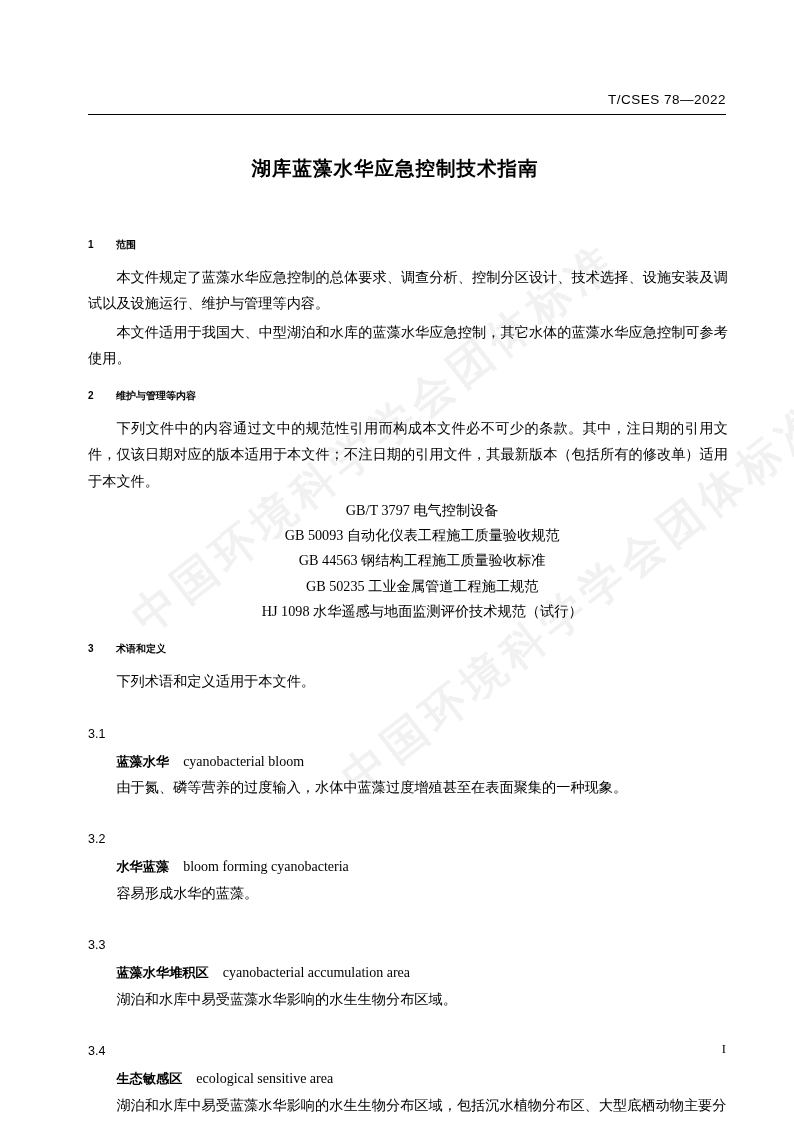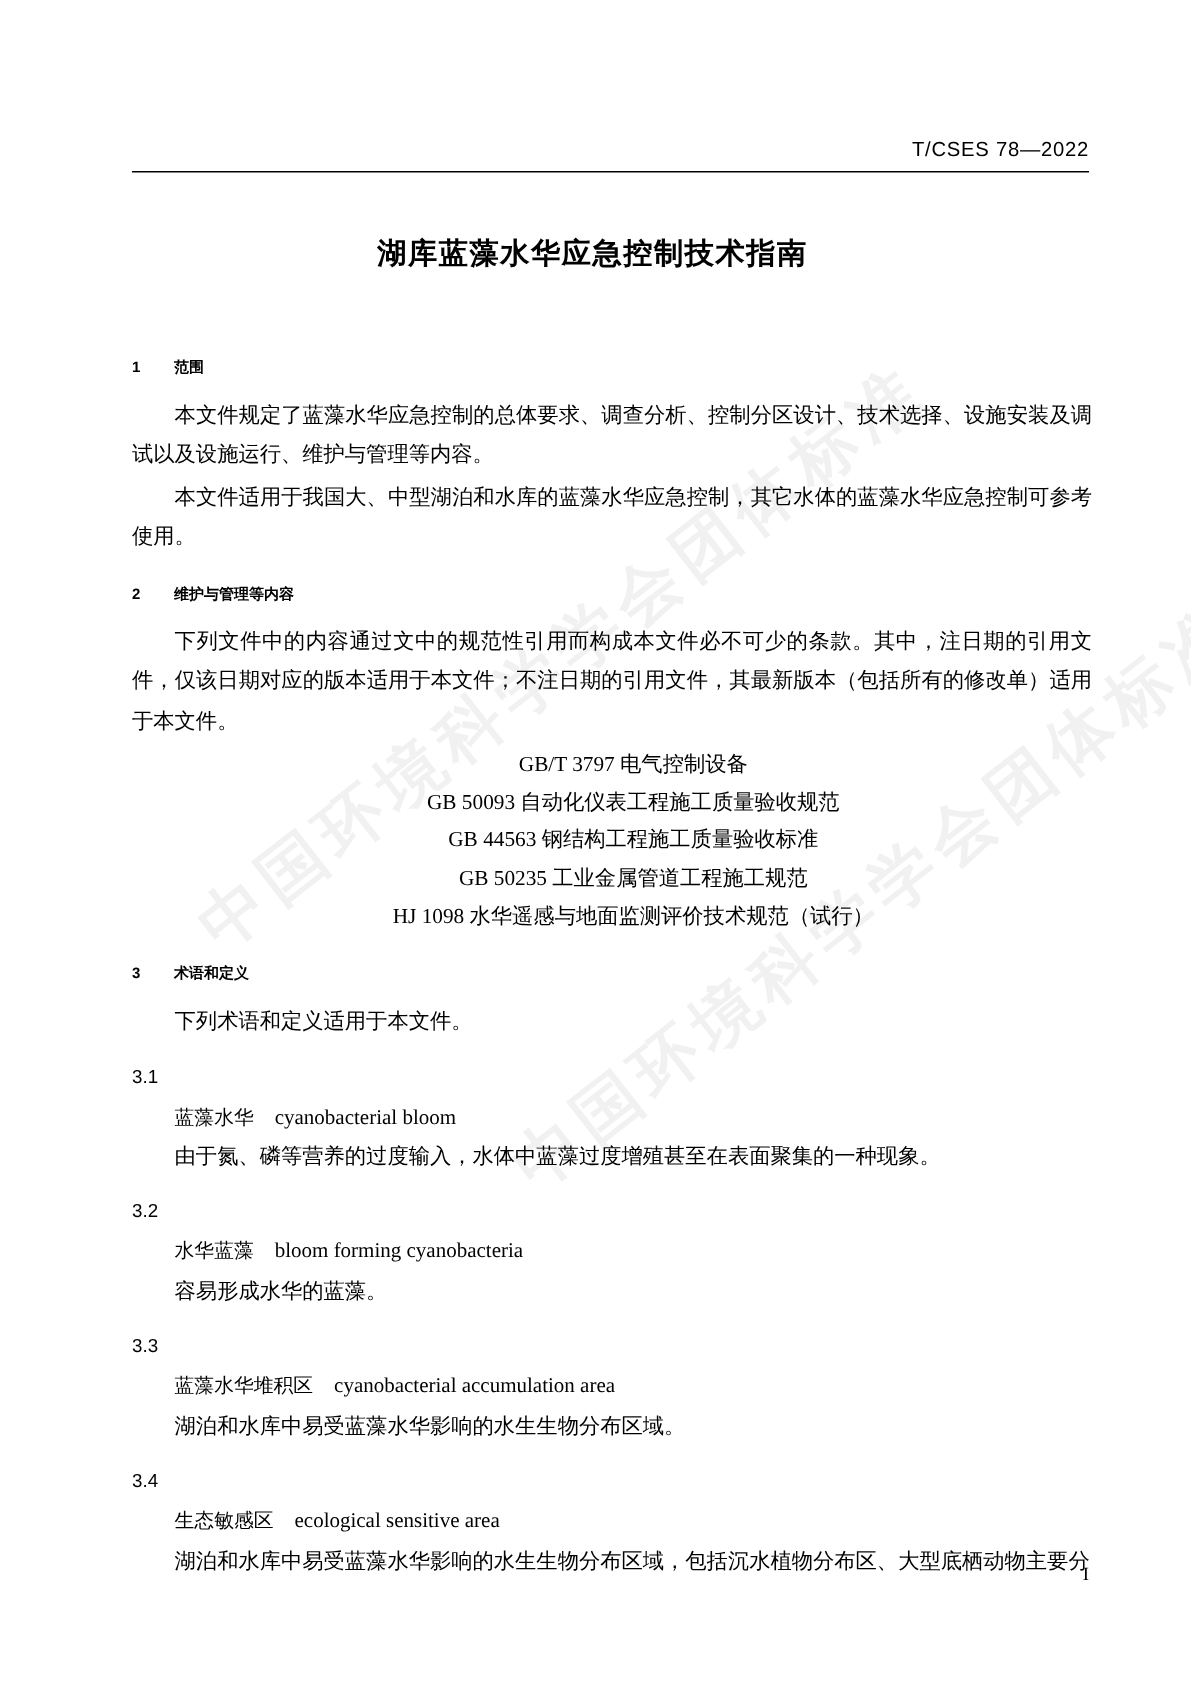--- a/index.html
+++ b/index.html
@@ -93,21 +93,21 @@
     margin-top: 18px;
     margin-bottom: 12px;
   }
   .clause-head .num {
     display: inline-block;
     width: 28px;
   }
   .sub-num {
     font-family: "Liberation Sans", sans-serif;
     font-size: 12.5px;
-    margin-top: 16px;
+    margin-top: 32px;
     margin-bottom: 8px;
   }
   p.para {
     font-size: 14.2px;
     line-height: 1.85;
     margin: 0 0 2px 0;
     text-align: justify;
     text-indent: 2em;
   }
   .ref-list {
@@ -124,21 +124,21 @@
   .term-block {
     margin-bottom: 2px;
   }
   .term-line {
     font-size: 14.2px;
     line-height: 1.8;
     padding-left: 2em;
   }
   .term-cn {
     font-family: "Liberation Sans", sans-serif;
-    font-weight: normal;
+    font-weight: bold;
     font-size: 13.2px;
   }
   .term-en {
     font-family: "Liberation Serif", serif;
     font-size: 14px;
     margin-left: 14px;
   }
   .term-def {
     font-size: 14.2px;
     line-height: 1.85;

